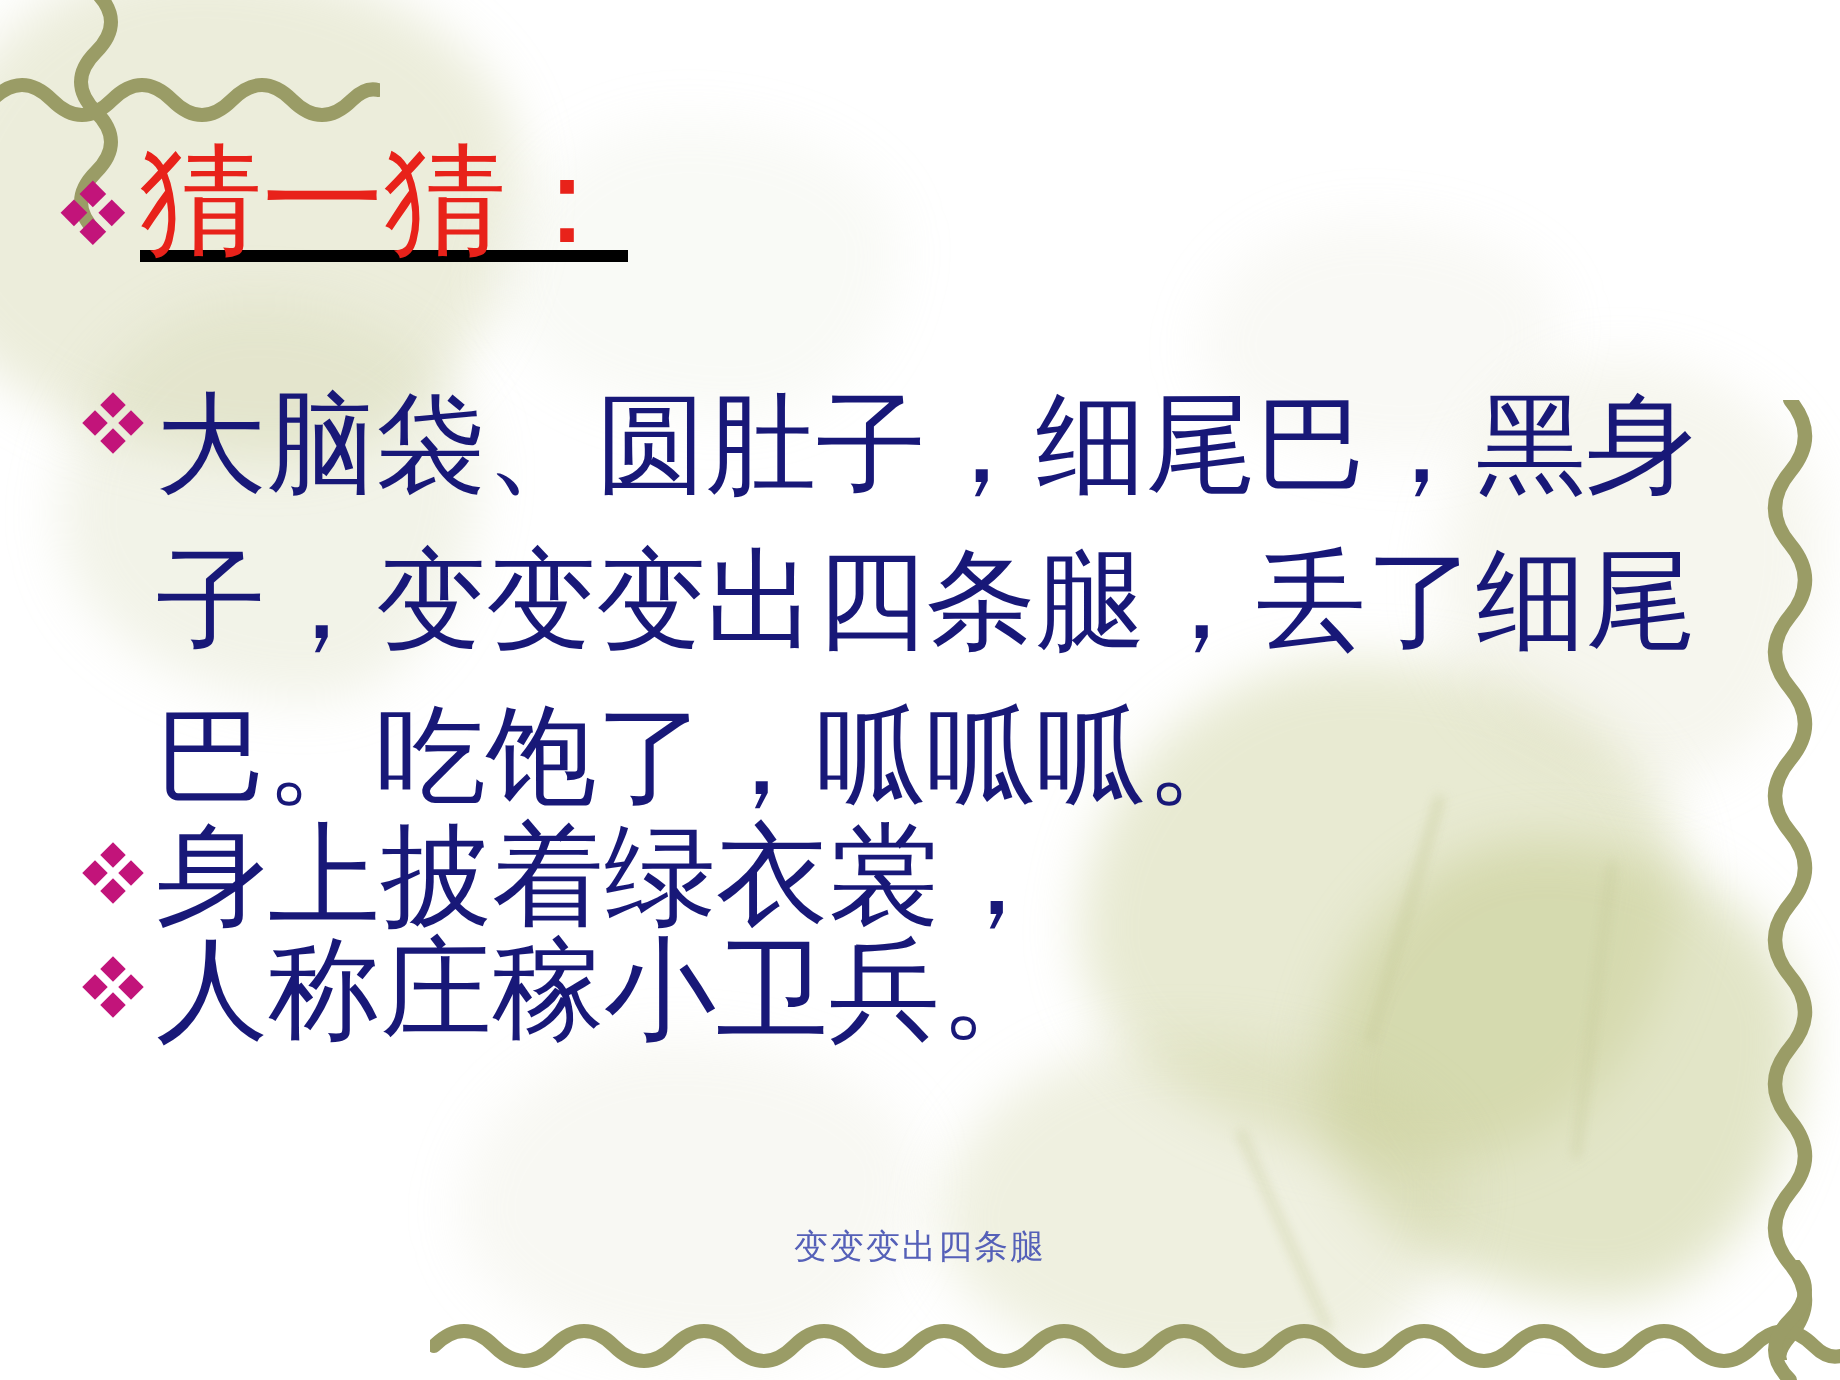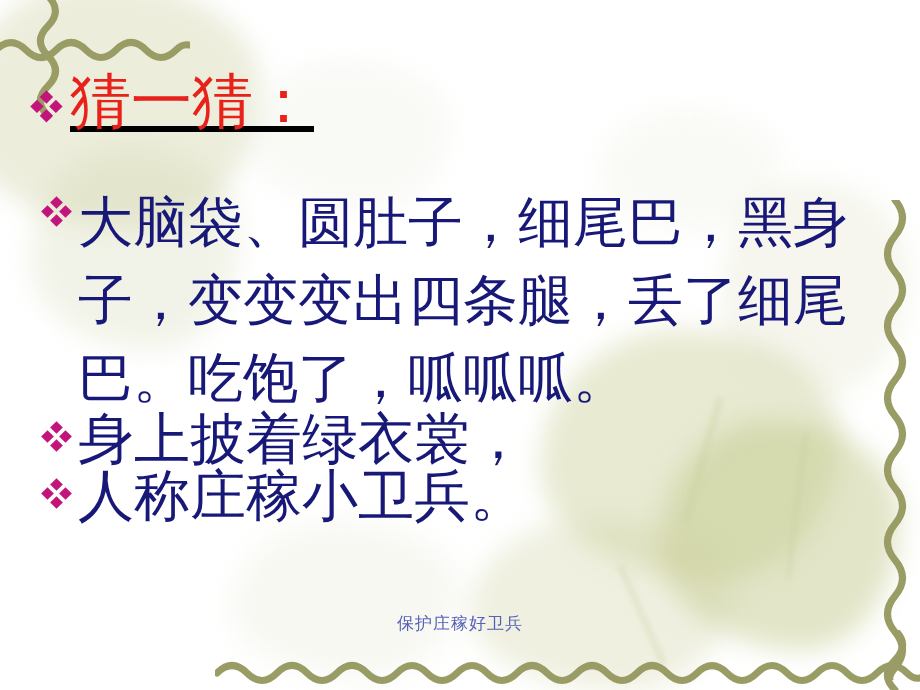--- a/index.html
+++ b/index.html
@@ -227,16 +227,16 @@
           <i class="d2"></i>
           <i class="d3"></i>
           <i class="d4"></i>
       </span>
       <span class="ans-text">人称庄稼小卫兵。</span>
     </div>
 
   </div>
 
   <div class="footer">
-    <span class="footer-text">保护庄稼好卫兵</span>
+    <span class="footer-text">变变变出四条腿</span>
   </div>
 
 </div>
 
 </body></html>

